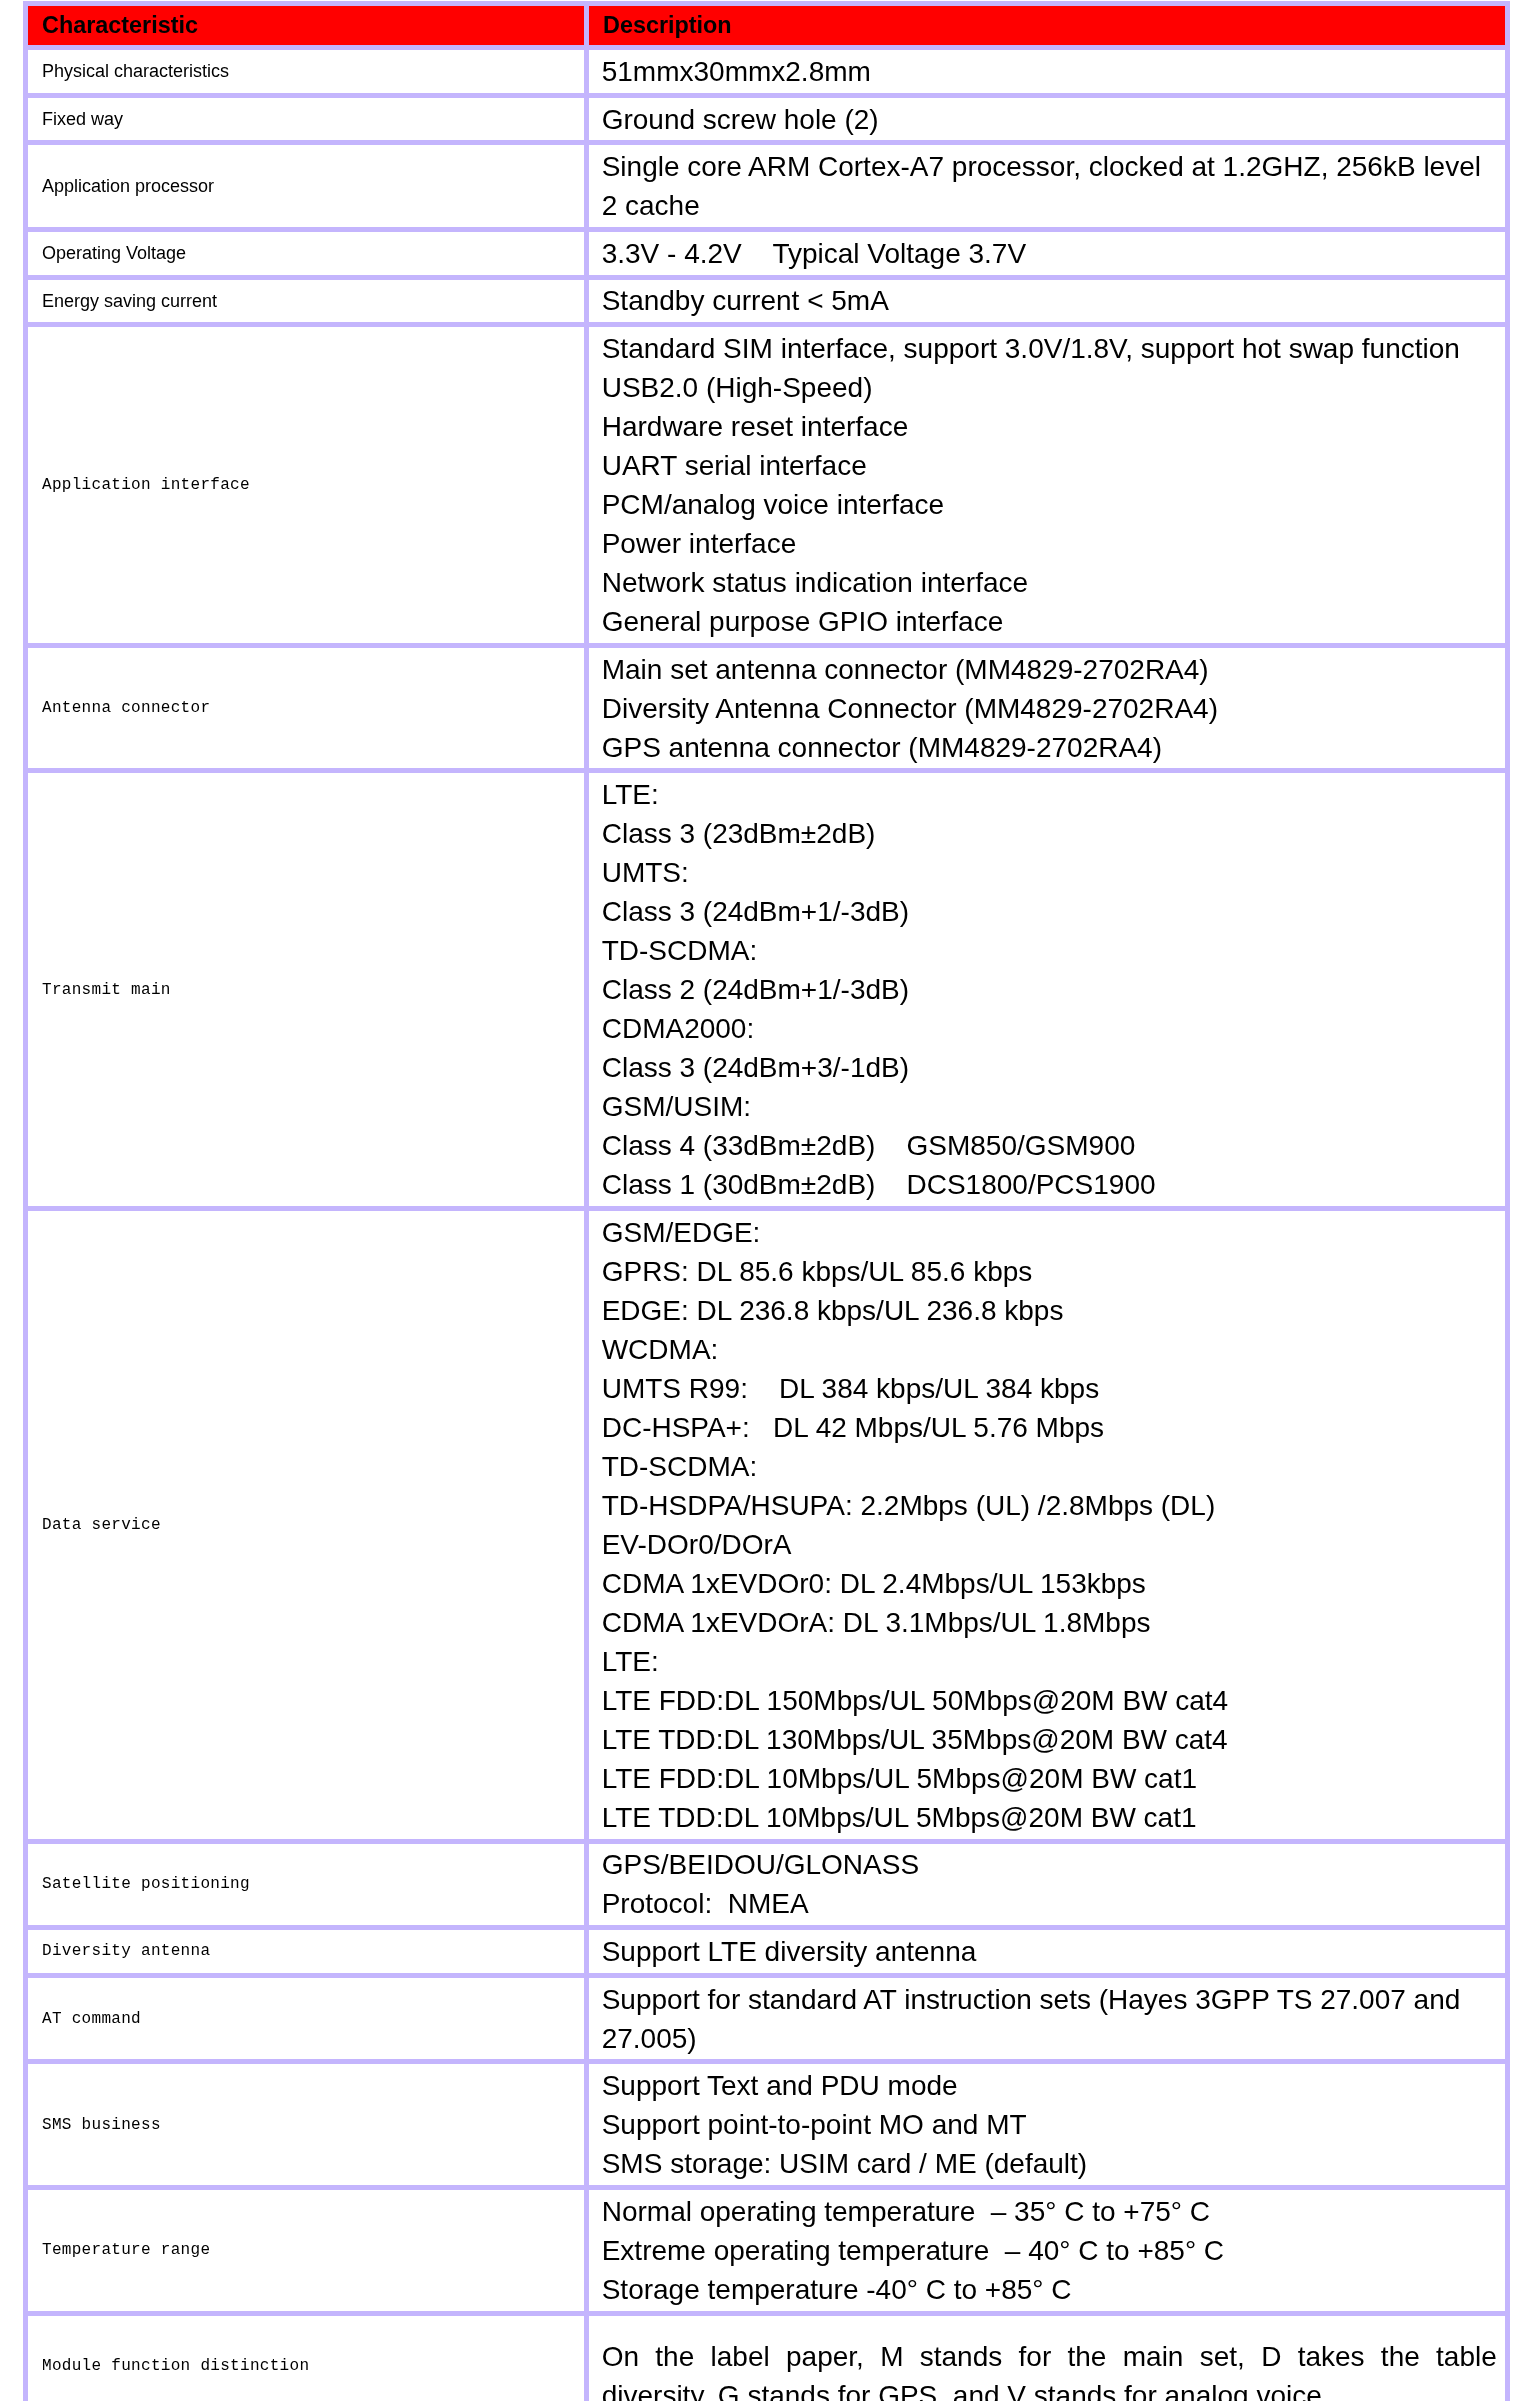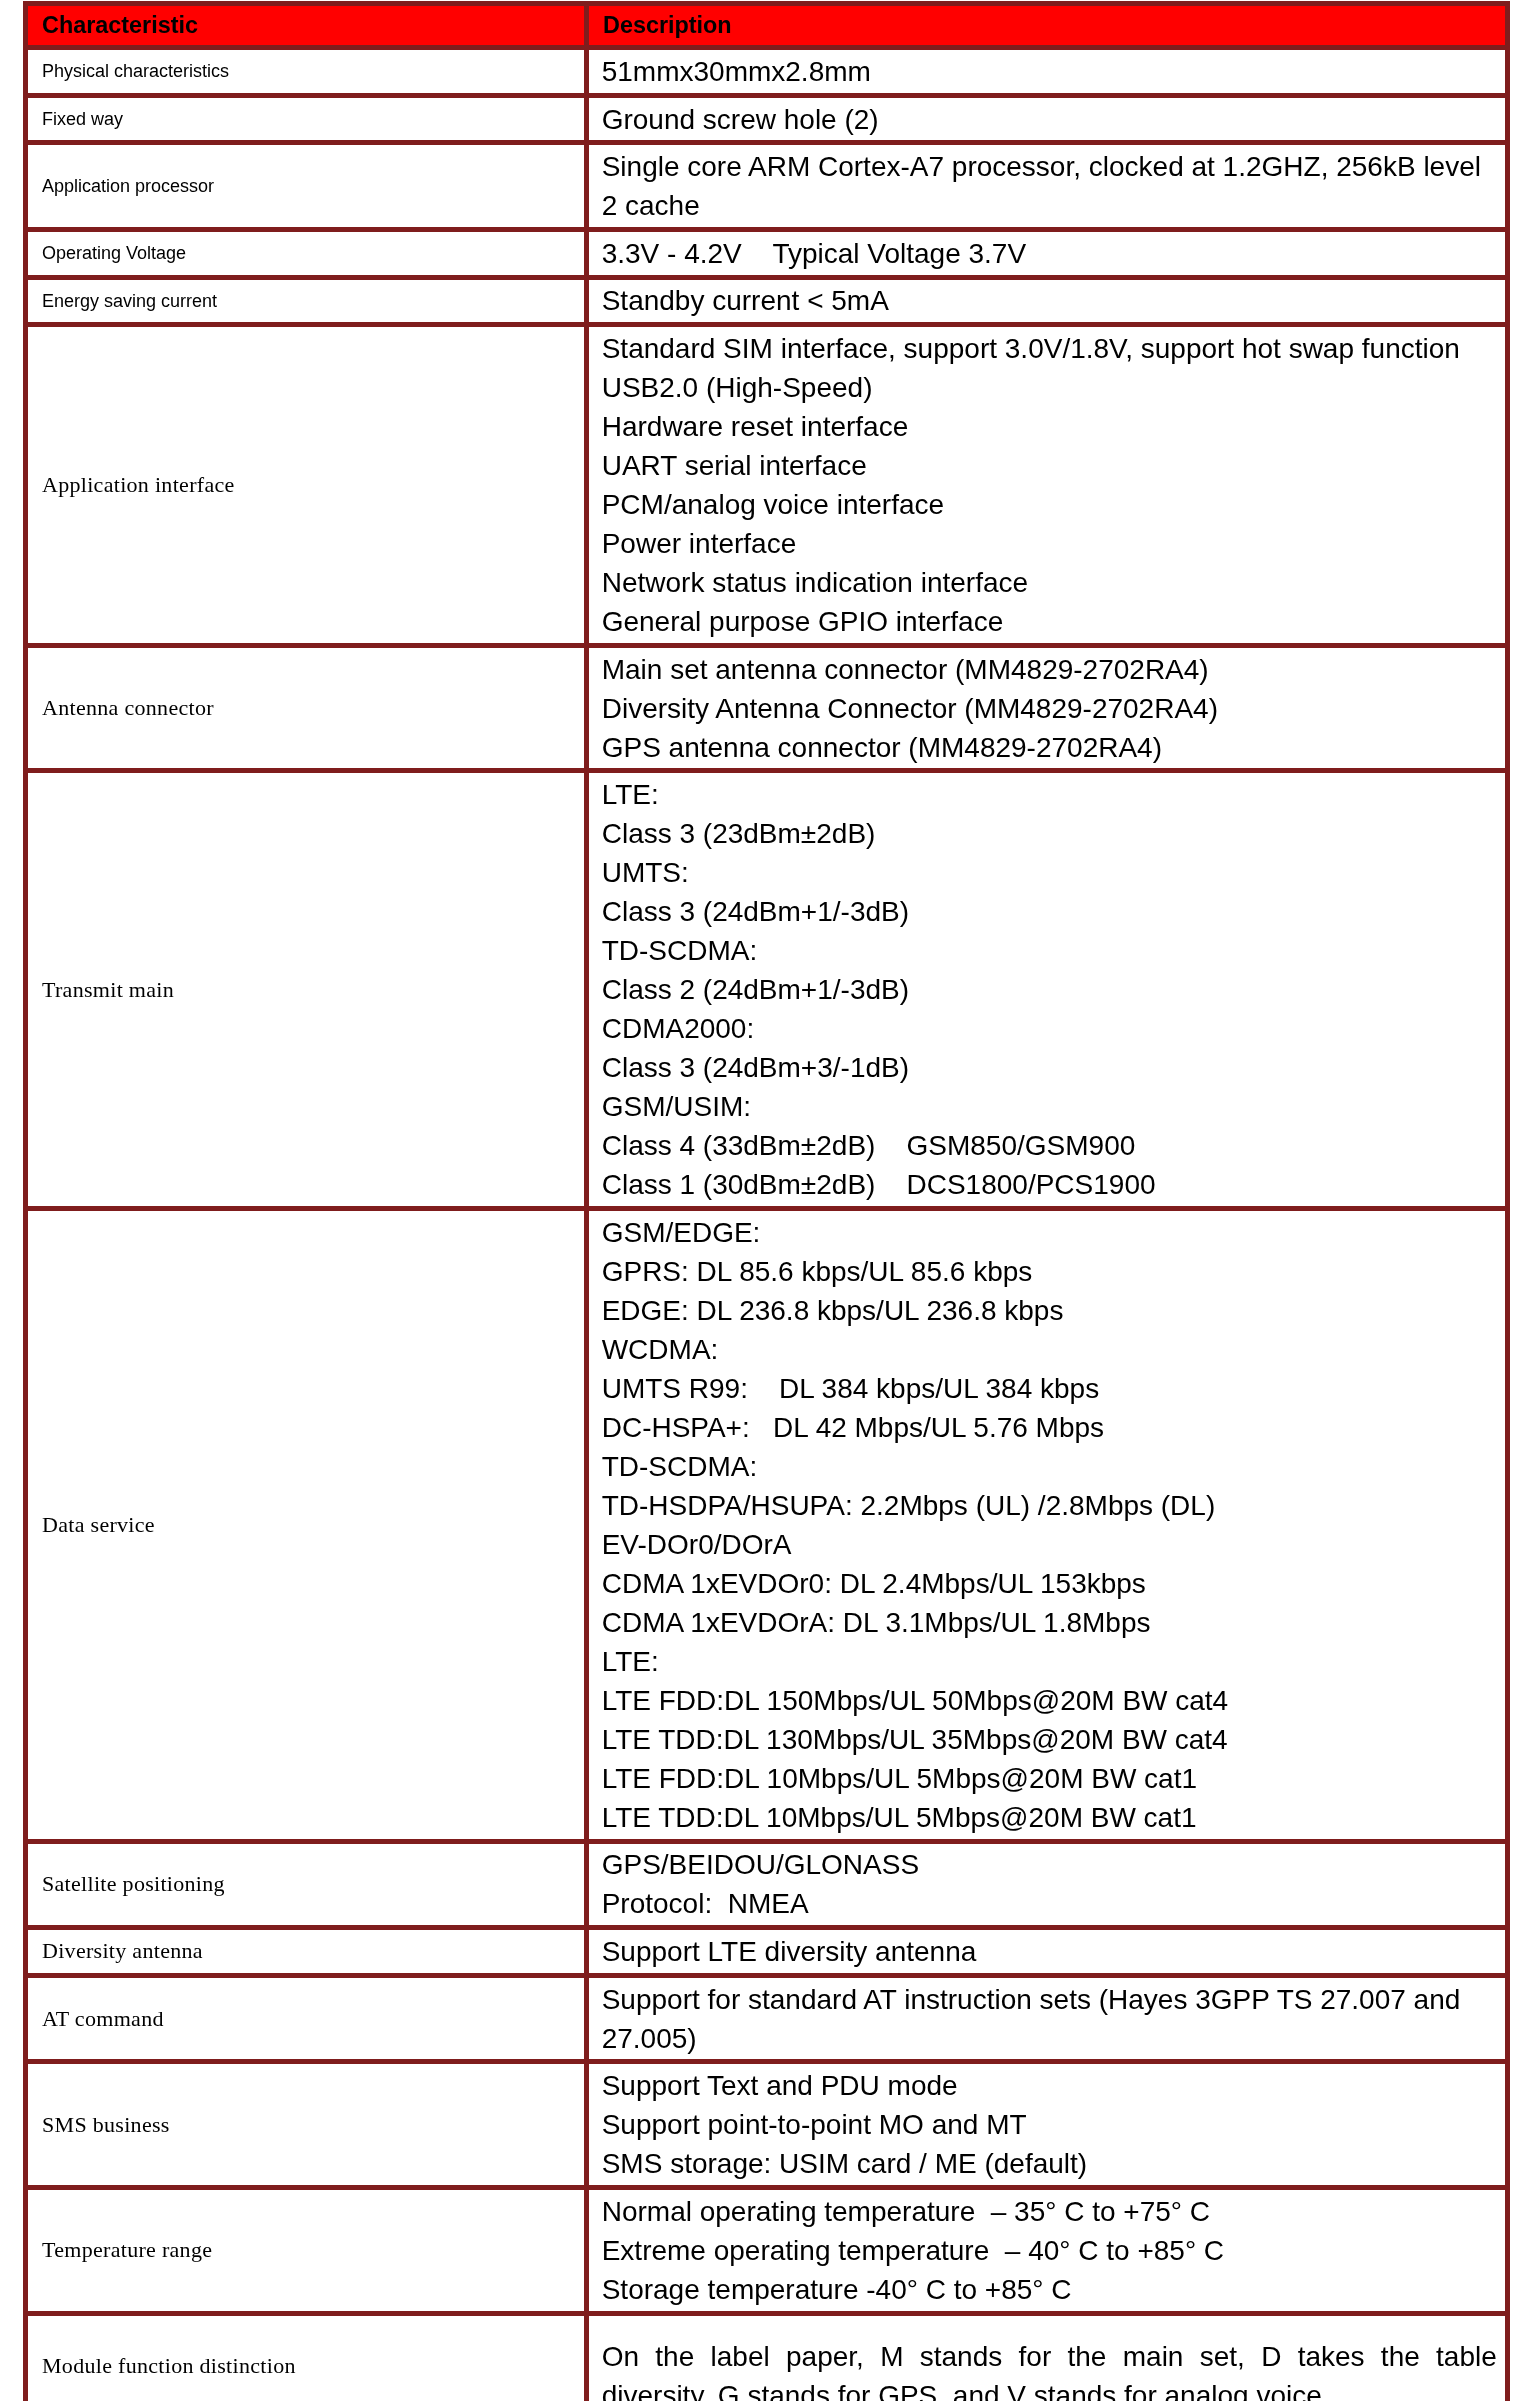--- a/index.html
+++ b/index.html
@@ -20,21 +20,21 @@
     background: #ffffff;
   }
   table.spec-table {
     border-collapse: collapse;
     table-layout: fixed;
     width: 1482px;
   }
   col.c-char { width: 561px; }
   col.c-desc { width: 921px; }
   th, td {
-    border: 5px solid #7f1d1d;
+    border: 5px solid #c4b5fd;
     background: #ffffff;
     vertical-align: middle;
     text-align: left;
   }
   th.header-cell {
     background: #ff0000;
     height: 39px;
     padding: 0 6.2px 0 13.6px;
     font-size: 23.4px;
     font-weight: bold;
@@ -42,22 +42,22 @@
   }
   td.char-cell {
     padding: 3.7px 7.4px 3.7px 13.6px;
   }
   .char-label {
     font-size: 18px;
     line-height: 30px;
     font-family: "Liberation Sans", sans-serif;
   }
   .char-label.wide {
-    font-family: Liberation Serif, serif;
-    font-size: 22px;
+    font-family: Liberation Mono, monospace;
+    font-size: 16px;
     letter-spacing: 0.3px;
   }
   td.desc-cell {
     padding: 1.8px 8.6px 1.8px 12.3px;
   }
   .desc-line {
     font-size: 28px;
     line-height: 39px;
     white-space: pre-wrap;
     font-family: "Liberation Sans", sans-serif;

